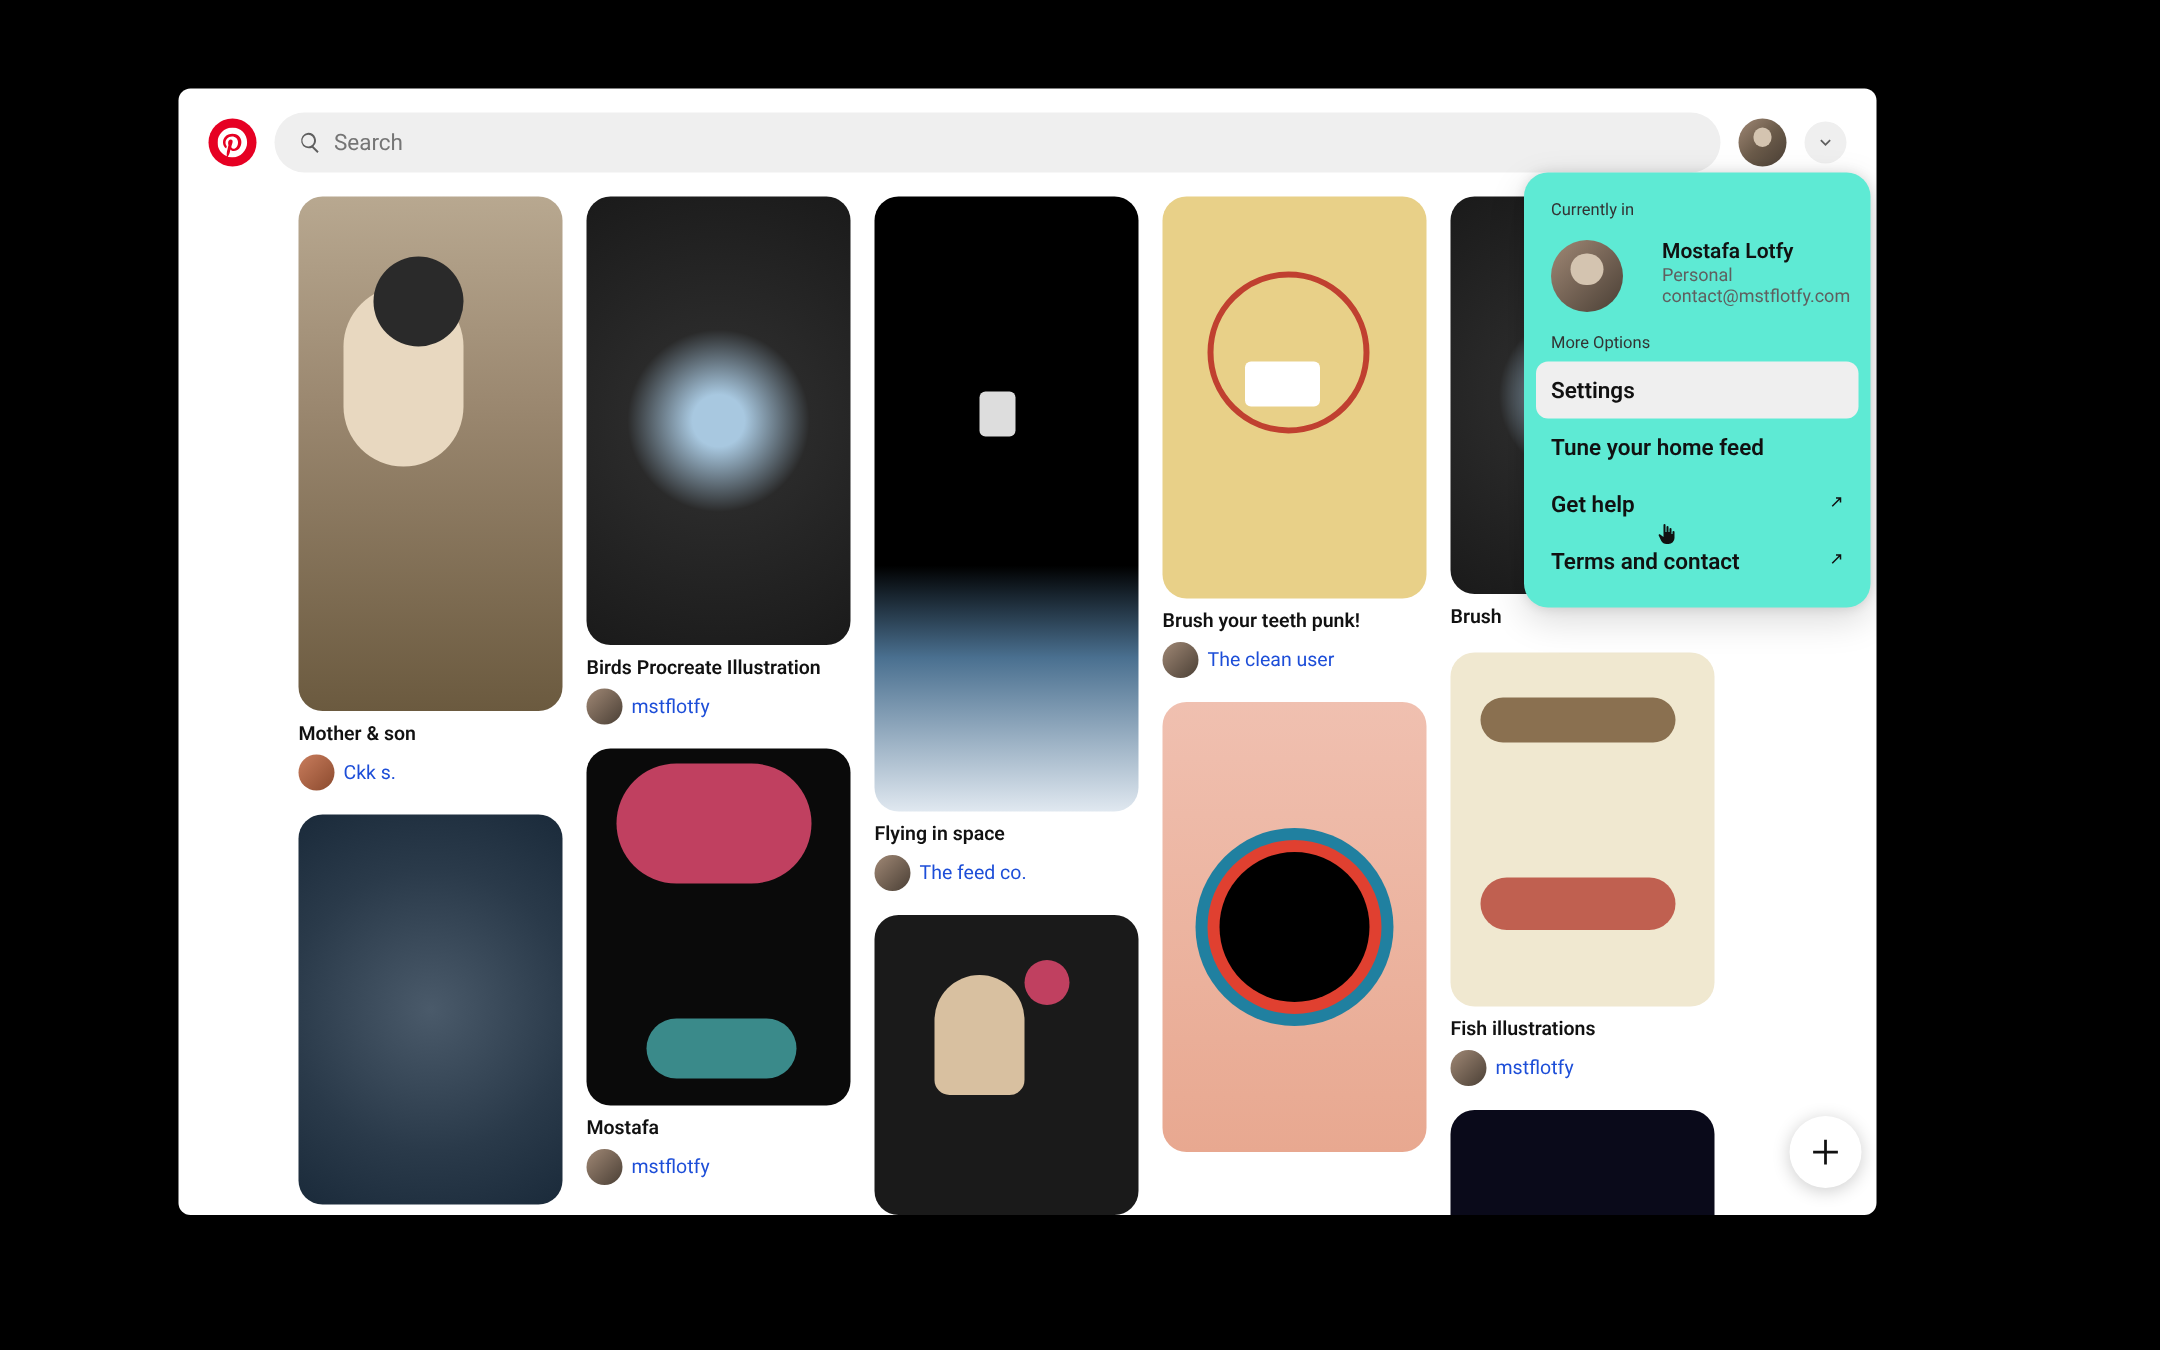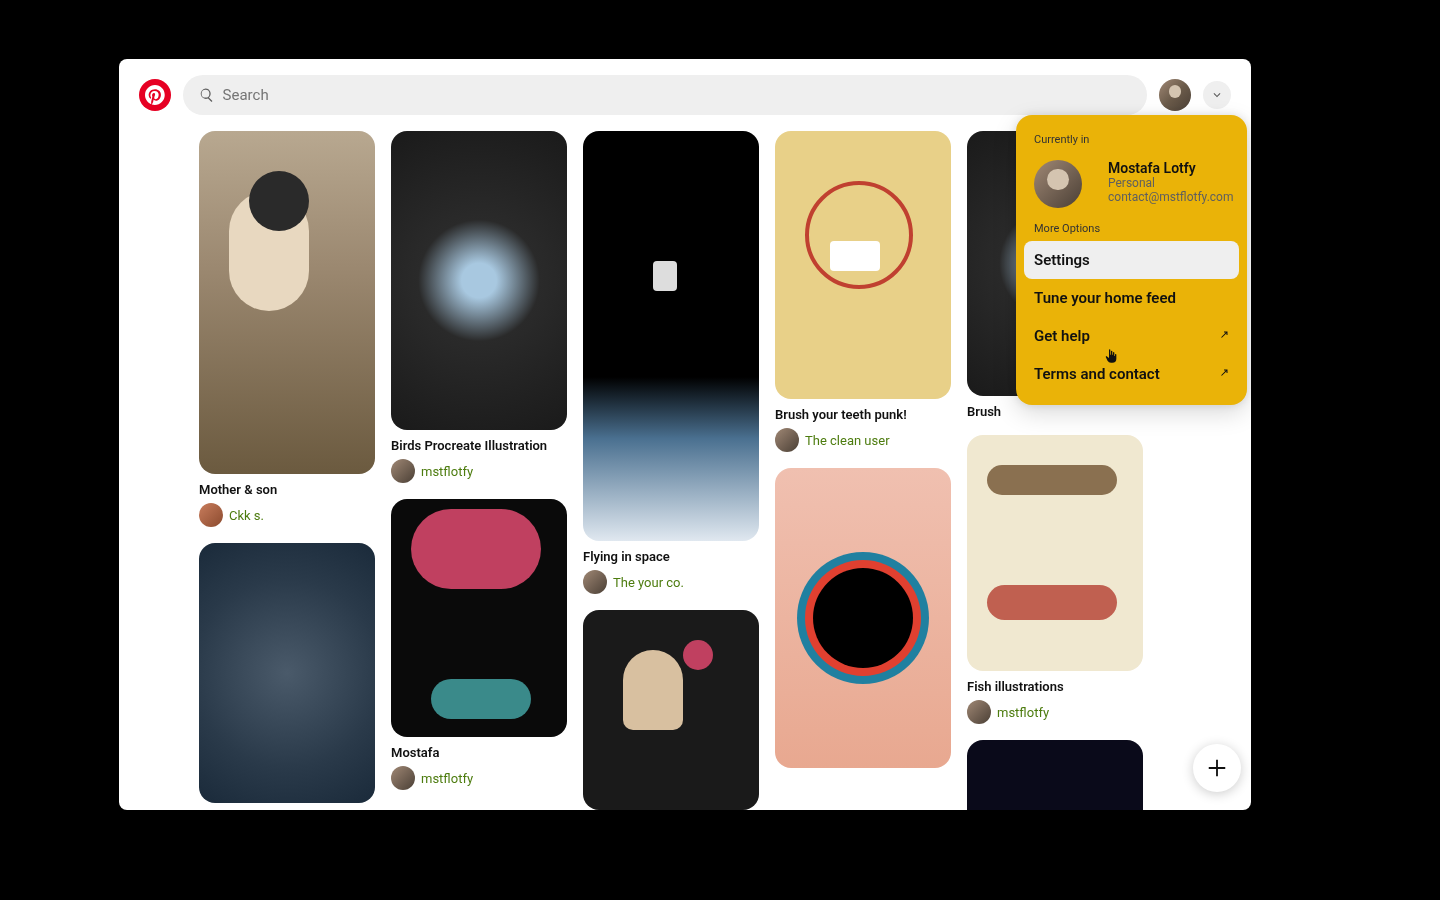--- a/index.html
+++ b/index.html
@@ -138,28 +138,28 @@
   height: 24px;
   border-radius: 50%;
   background: linear-gradient(135deg, #a08875, #4a3f35);
   flex-shrink: 0;
 }
 .pin-author .mini-avatar.alt {
   background: linear-gradient(135deg, #c97d5d, #8b4a2e);
 }
 .pin-author-name {
   font-size: 13px;
-  color: #4d7c0f;
+  color: #1d4ed8;
 }
 .dropdown {
   position: absolute;
   right: 4px;
   top: 56px;
   width: 231px;
-  background: #eab308;
+  background: #5eead4;
   border-radius: 16px;
   box-shadow: 0 0 8px rgba(0,0,0,0.1), 0 8px 24px rgba(0,0,0,0.15);
   padding: 12px 8px;
   z-index: 100;
   margin-left: 12px;
 }
 .dropdown-section-label {
   font-size: 11px;
   color: #333;
   padding: 6px 10px;
@@ -348,21 +348,21 @@
         </div>
       </div>
     </div>
 
     <div class="pin-col" style="left:464px;">
       <div class="pin">
         <div class="pin-img img-flying"></div>
         <div class="pin-title">Flying in space</div>
         <div class="pin-author">
           <div class="mini-avatar"></div>
-          <div class="pin-author-name">The your co.</div>
+          <div class="pin-author-name">The feed co.</div>
         </div>
       </div>
       <div class="pin">
         <div class="pin-img img-man"></div>
       </div>
     </div>
 
     <div class="pin-col" style="left:656px;">
       <div class="pin">
         <div class="pin-img img-teeth"></div>

